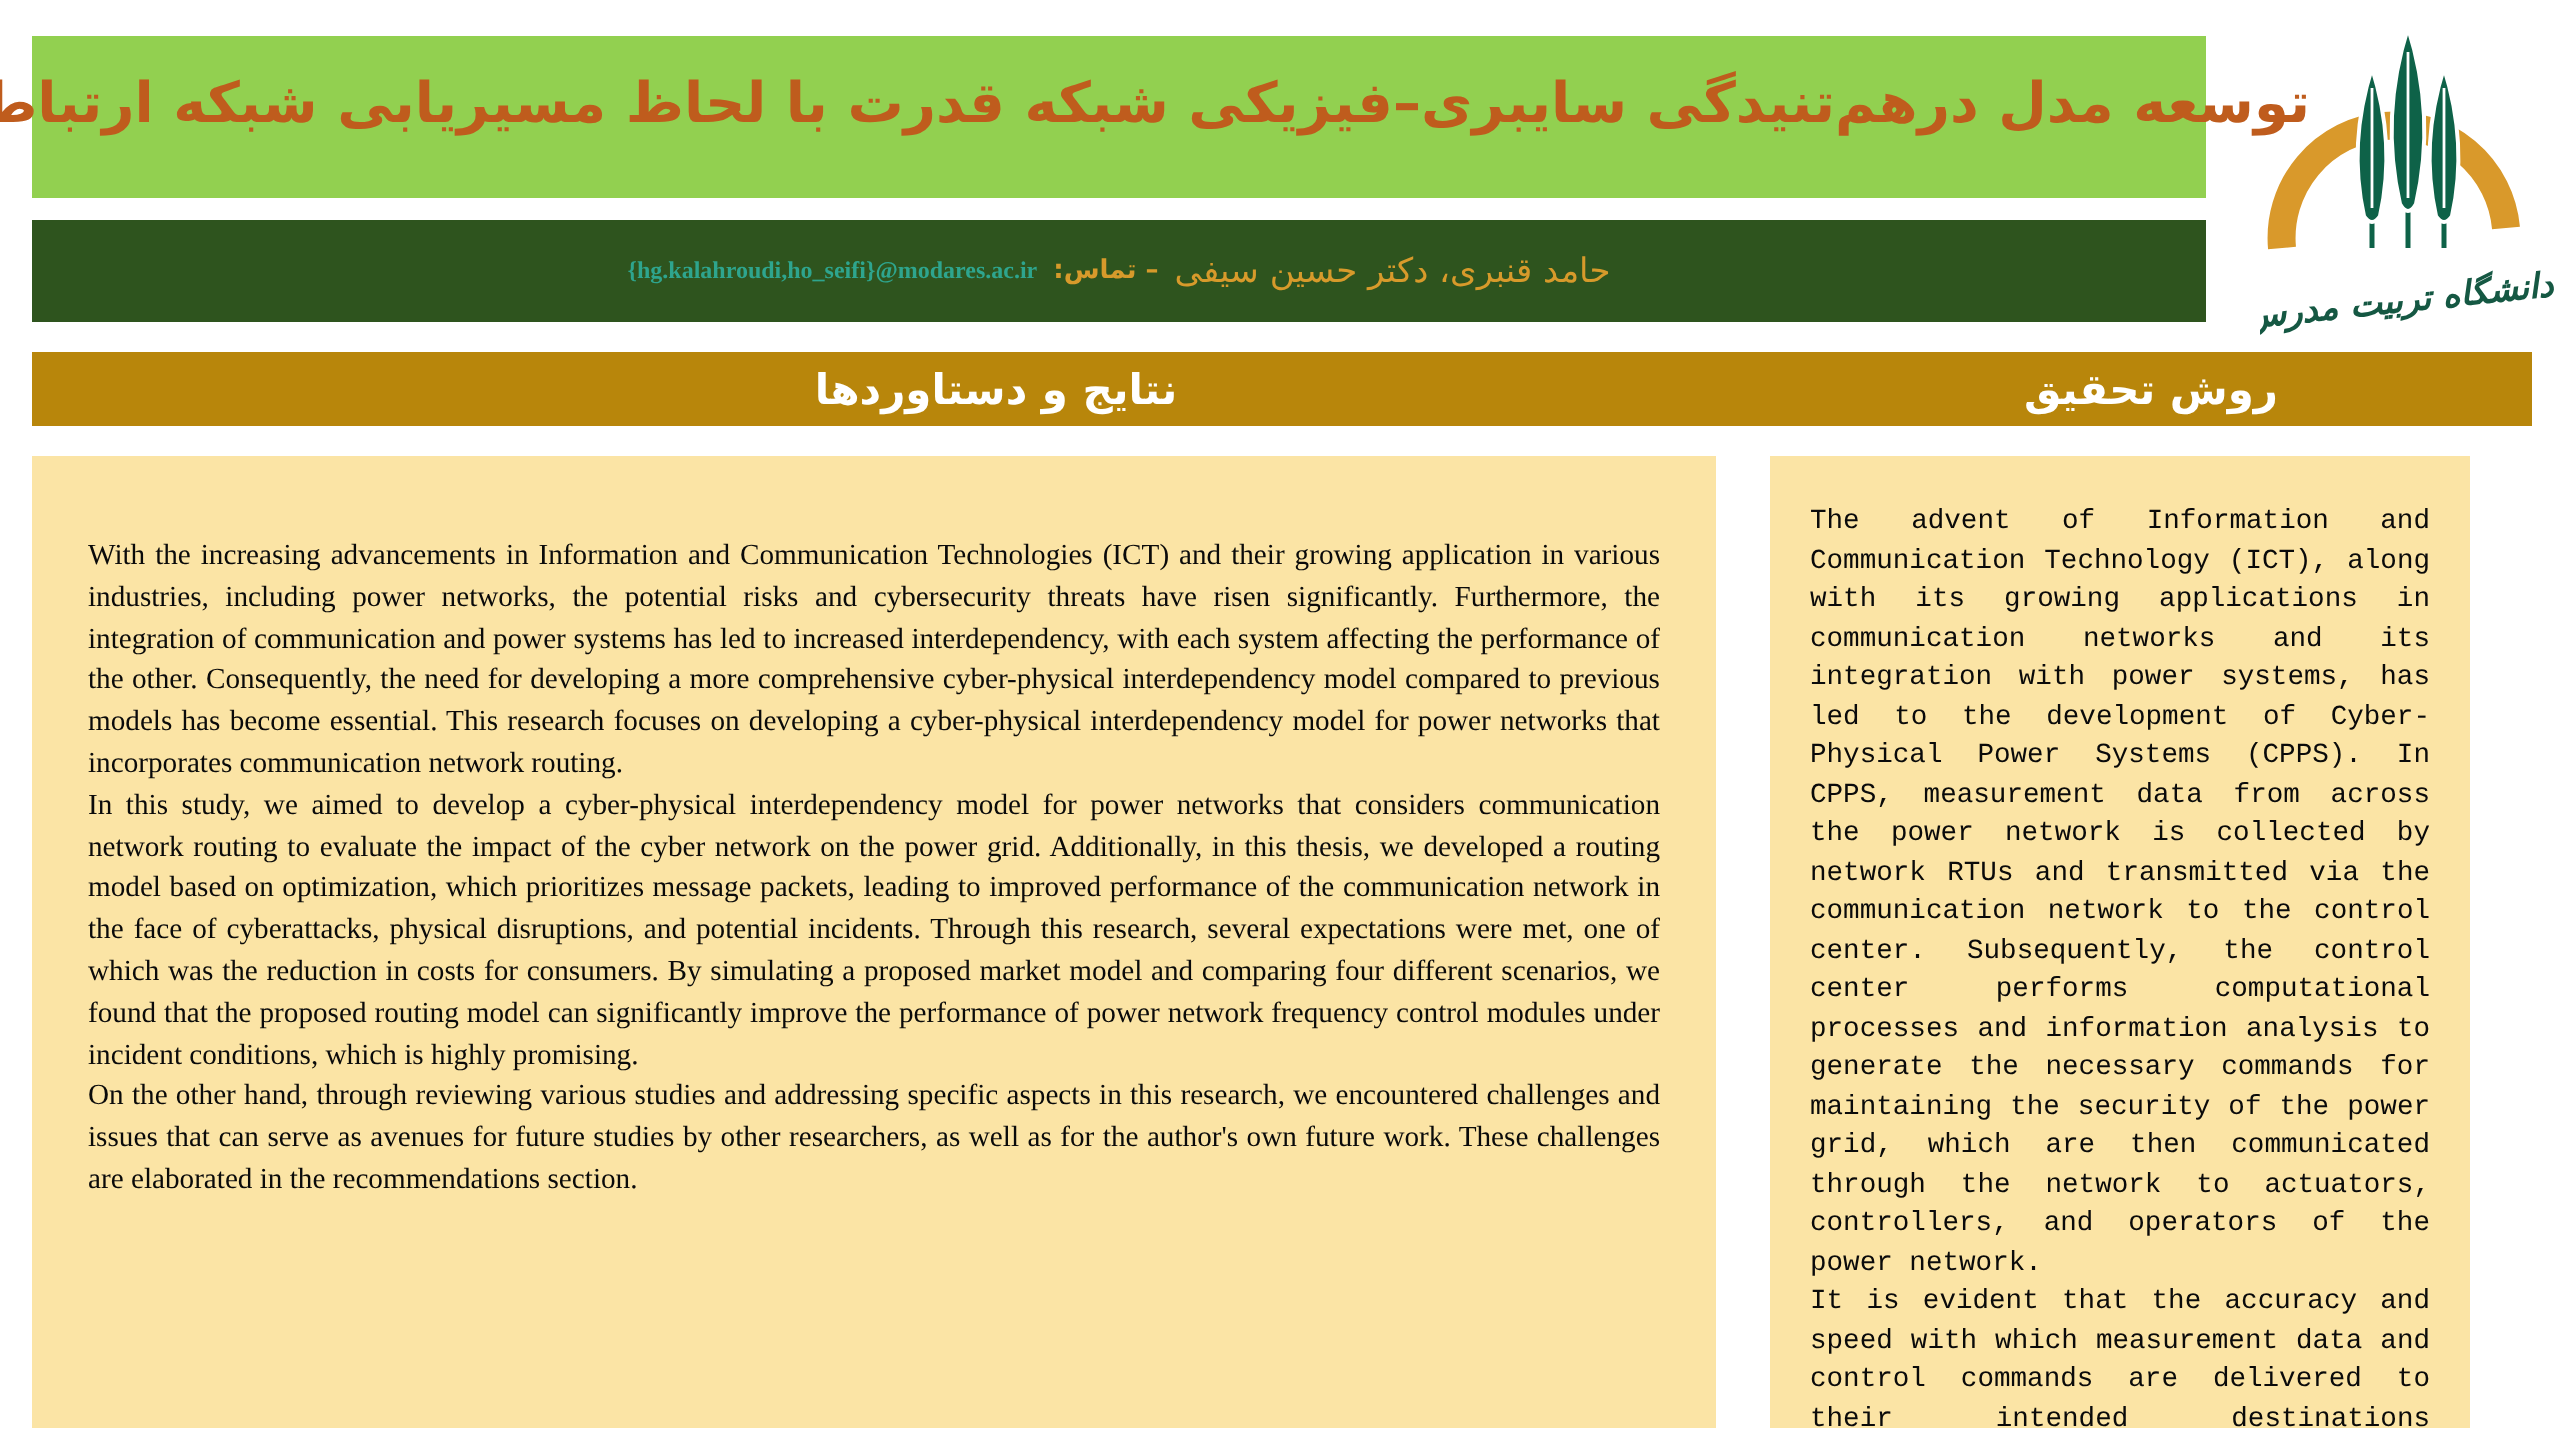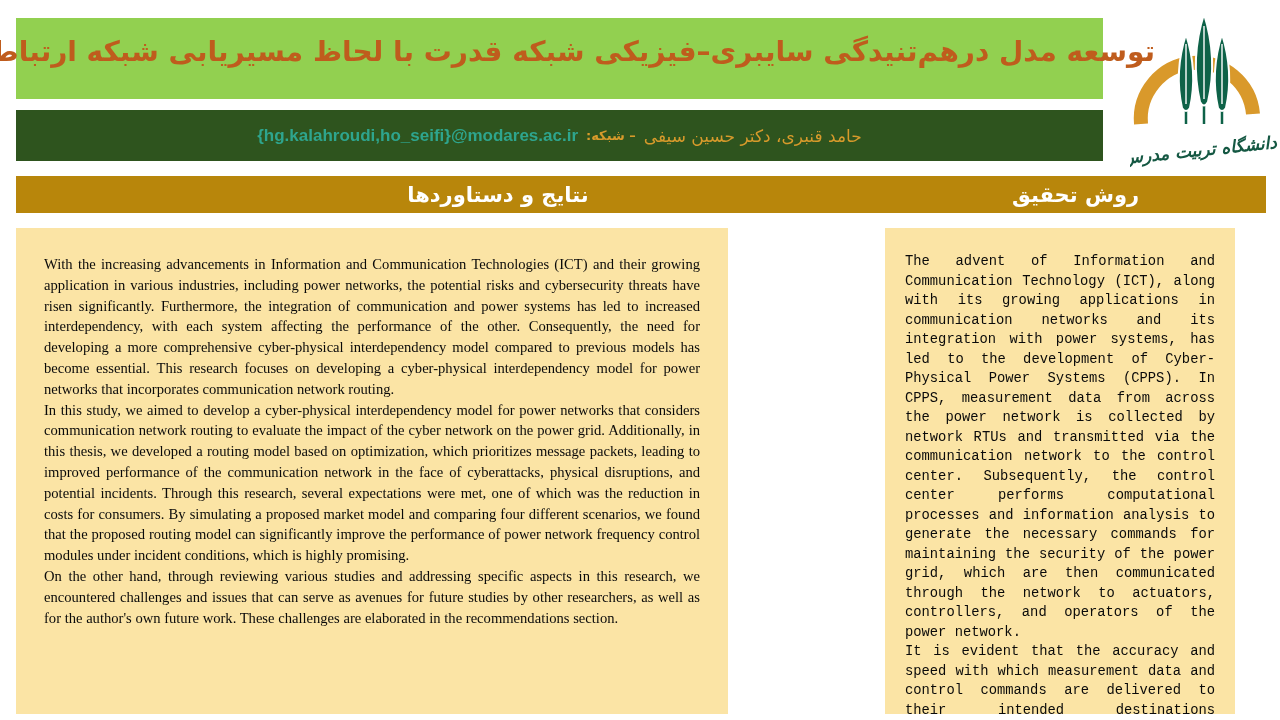--- a/index.html
+++ b/index.html
@@ -43,23 +43,23 @@
     display:flex;align-items:center;justify-content:center;
     direction:rtl;gap:8px;
   }
   .author-bar .authors{
     color:var(--author-text);font-weight:normal;font-size:17px;
   }
   .author-bar .contact-label{
     color:var(--author-text);font-weight:bold;font-size:13px;
   }
   .author-bar .email{
-    color:var(--email-text);font-weight:bold;font-size:17px;
+    color:var(--email-text);font-weight:bold;font-size:12px;
     direction:ltr;unicode-bidi:embed;
-    font-family:Liberation Sans, sans-serif;
+    font-family:Liberation Serif, serif;
   }
   
   .logo{
     position:absolute;right:2px;top:6px;width:148px;height:162px;
   }
   
   .section-header{
     position:absolute;top:176px;height:37px;
     background:var(--section-header-bg);
     display:flex;align-items:center;justify-content:center;
@@ -73,40 +73,40 @@
   
   .panel{
     position:absolute;top:228px;height:486px;
     background:var(--panel-bg);box-sizing:border-box;
     color:var(--body-text);
     font-family:"Liberation Serif","DejaVu Serif",serif;
     text-align:justify;direction:ltr;
   }
   .panel p{margin:0;}
   .panel-results{
-    left:16px;width:712px;padding:26px 28px;
+    left:16px;width:842px;padding:40px 28px;
     font-size:14.6px;line-height:20.8px;
   }
   .panel-method{
     left:885px;width:350px;padding:24px 20px;
     font-size:13.8px;line-height:19.5px;font-family:Liberation Mono, monospace;
   }
 </style>
 </head>
 <body>
 
 <div class="poster">
 
   <div class="banner">
     <h1>توسعه مدل درهم‌تنیدگی سایبری–فیزیکی شبکه قدرت با لحاظ مسیریابی شبکه ارتباطی</h1>
   </div>
 
   <div class="author-bar">
     <span class="authors">حامد قنبری، دکتر حسین سیفی</span>
-    <span class="contact-label">– شبکه:</span>
+    <span class="contact-label">– تماس:</span>
     <span class="email">{hg.kalahroudi,ho_seifi}@modares.ac.ir</span>
   </div>
 
   <svg class="logo" viewBox="0 0 148 162" aria-hidden="true">
 
     <path d="M11 118 A 56 56 0 0 1 123 108" fill="none" stroke="var(--logo-arch)" stroke-width="14" stroke-linecap="butt"></path>
 
     <g stroke="var(--logo-tree)" stroke-width="2.5">
       <line x1="56" y1="104" x2="56" y2="118"></line>
       <line x1="74" y1="98" x2="74" y2="118"></line>

